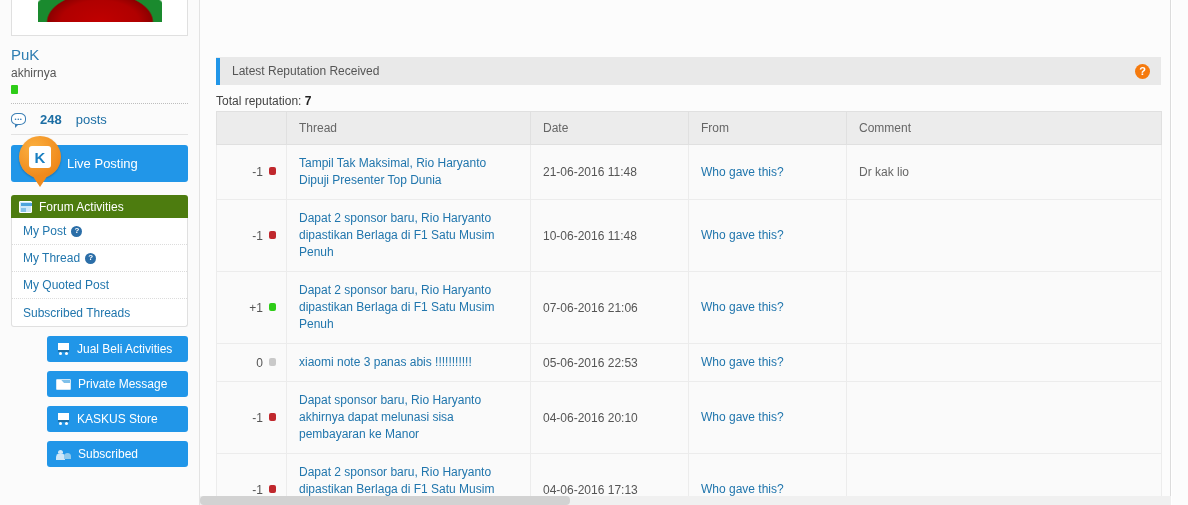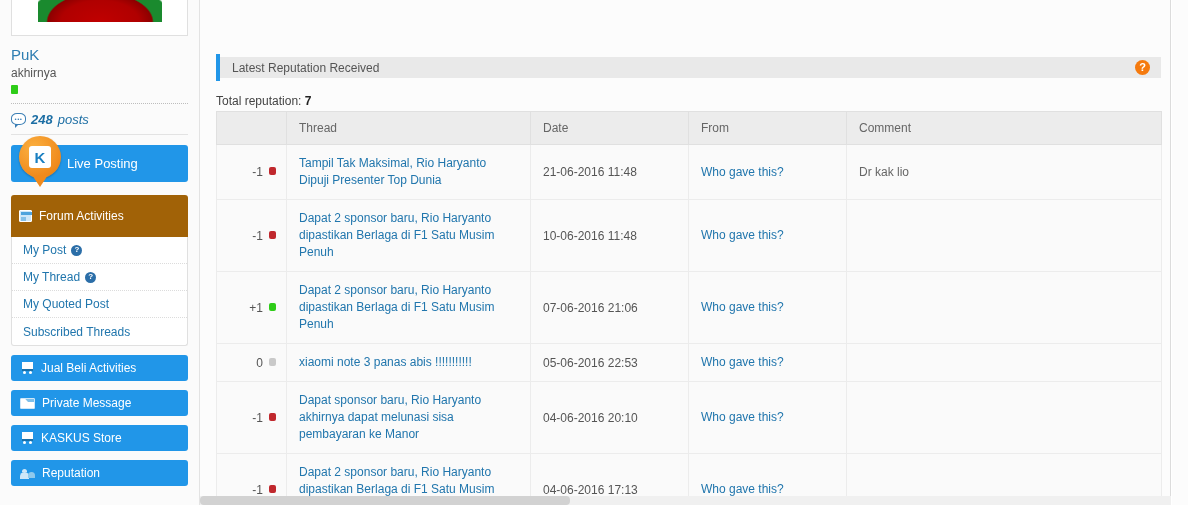--- a/index.html
+++ b/index.html
@@ -78,23 +78,22 @@
   .dotted-sep {
     margin: 9px 11px 0 11px;
     border-top: 1px dotted #bdbdbd;
     height: 0;
   }
   .posts-row {
     margin: 0 11px;
     height: 31px;
     display: flex;
     align-items: center;
-    gap: 5px;
+    gap: 14px;
     border-bottom: 1px solid #e3e3e3;
-    font-style: italic;
   }
   .bubble-icon {
     position: relative;
     width: 15px; height: 12px;
     border: 1px solid #3b7fb5;
     border-radius: 6px/5px;
     background: #fff;
     display: flex; align-items: center; justify-content: center;
   }
   .bubble-icon::after {
@@ -150,22 +149,22 @@
     border-radius: 3px;
     color: #1a7fc1;
     font-weight: bold;
     font-size: 15px;
     display: flex; align-items: center; justify-content: center;
     line-height: 1;
   }
 
   .nav-head {
     margin-top: 13px;
-    height: 42px;
-    background: #a16207;
+    height: 23px;
+    background: #4d7c0f;
     border-radius: 3px 3px 0 0;
     display: flex; align-items: center;
     padding-left: 8px;
     gap: 7px;
     color: #fff;
     font-size: 12px;
   }
   .ico-sq {
     width: 13px; height: 12px;
     background: #cfe7f8;
@@ -218,20 +217,21 @@
   .blue-btn {
     margin-top: 9px;
     height: 26px;
     background: #2196e8;
     border-radius: 3px;
     display: flex; align-items: center;
     padding-left: 9px;
     gap: 7px;
     color: #fff;
     font-size: 12px;
+    margin-left: 36px;
   }
   .ico-cart {
     width: 14px; height: 12px; position: relative; flex: 0 0 auto;
   }
   .ico-cart::before {
     content: "";
     position: absolute; left: 2px; top: 0;
     width: 11px; height: 7px;
     background: #ffffff;
     border-bottom: 2px solid #1a6fa8;
@@ -291,21 +291,21 @@
   #rightgap {
     position: absolute;
     left: 1172px; top: 0;
     width: 16px; height: 505px;
     background: #fcfcfc;
   }
 
   .panel-head {
     position: absolute;
     left: 16px; top: 57px;
-    width: 945px; height: 21px;
+    width: 945px; height: 28px;
     background: #e9e9e9;
     display: flex; align-items: center;
   }
   .panel-accent {
     width: 4px; height: 27px;
     background: #2196e8;
     flex: 0 0 auto;
   }
   .panel-title {
     margin-left: 12px;
@@ -473,21 +473,21 @@
         <span>Private Message</span>
       </div>
 
       <div class="blue-btn">
         <span class="ico-cart"></span>
         <span>KASKUS Store</span>
       </div>
 
       <div class="blue-btn">
         <span class="ico-conn"></span>
-        <span>Reputation</span>
+        <span>Subscribed</span>
       </div>
 
     </div>
   </div>
 
   <div id="main">
 
     <div class="panel-head">
       <div class="panel-accent"></div>
       <div class="panel-title">Latest Reputation Received</div>

